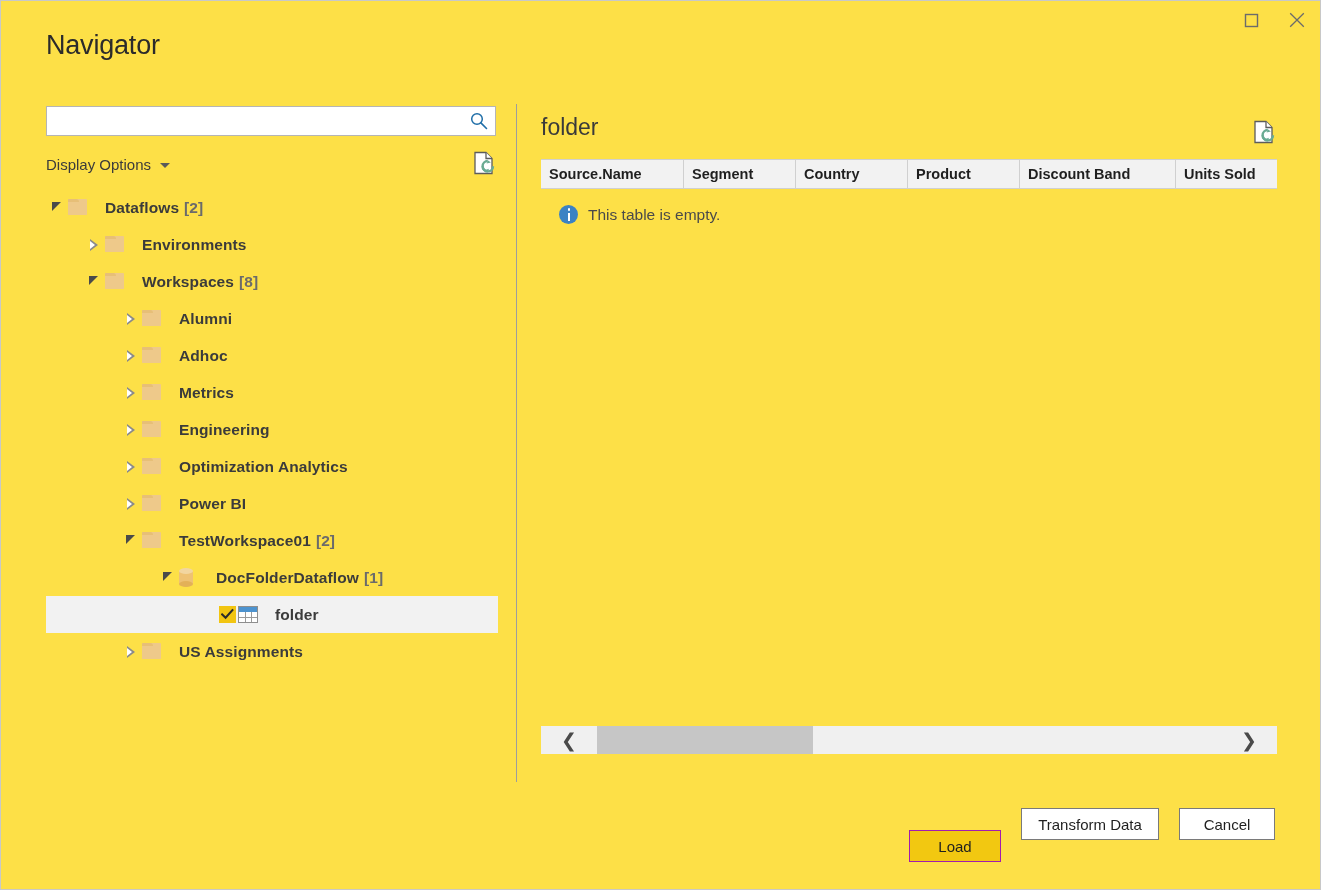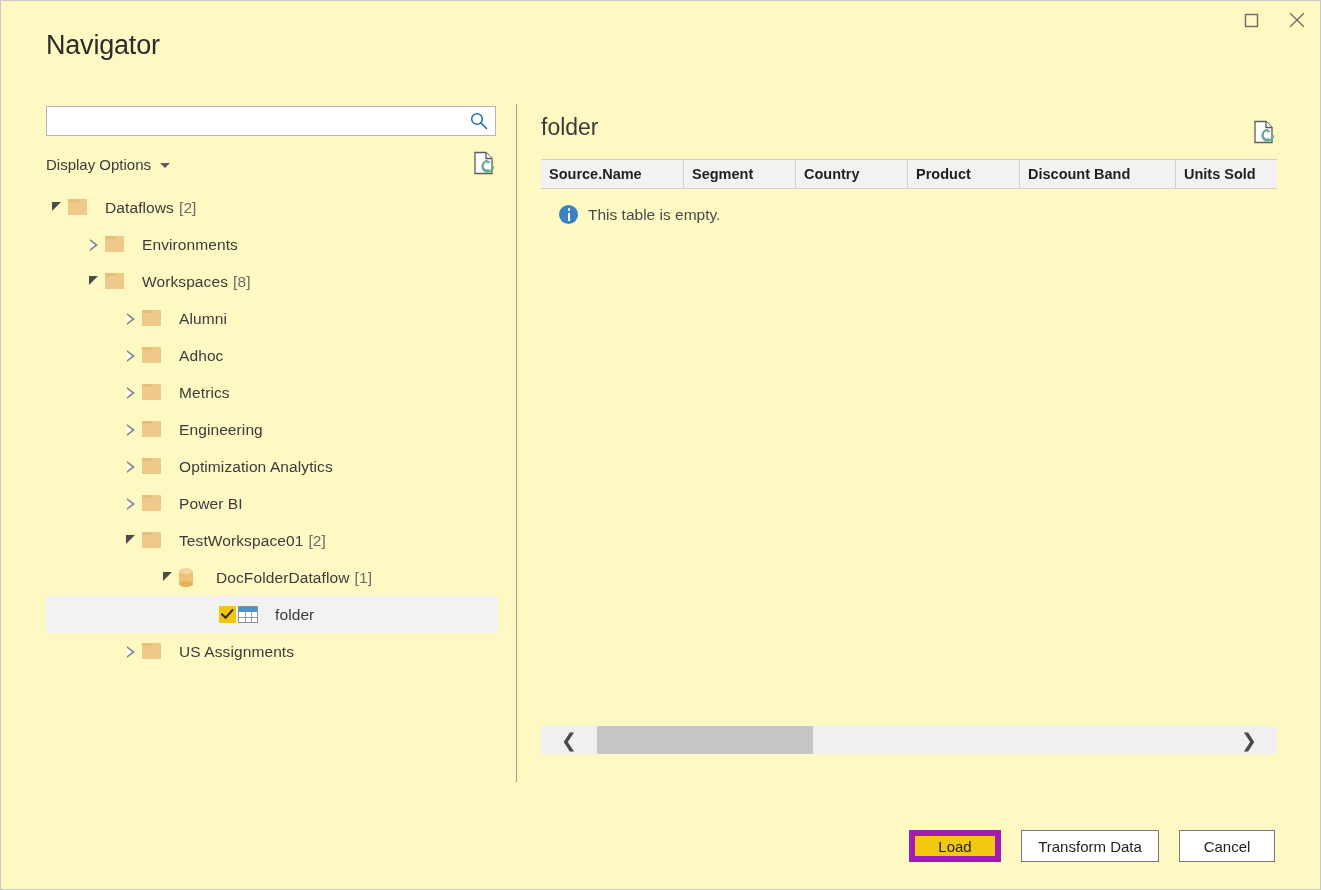--- a/index.html
+++ b/index.html
@@ -12,21 +12,21 @@
     width: 1321px; height: 890px;
     font-family: "Liberation Sans", sans-serif;
     color: #333333;
     overflow: hidden;
   }
 
   .dialog {
     position: relative;
     width: 1321px;
     height: 890px;
-    background: #fef9c3;
+    background: #fde047;
     border: 1px solid #c8c8c8;
     overflow: hidden;
   }
 
   
   .titlebar {
     position: absolute;
     top: 0; left: 0; right: 0;
     height: 38px;
   }
@@ -120,20 +120,21 @@
     right: 1px;
     top: -2px;
     width: 22px; height: 24px;
     cursor: default;
   }
 
   
   .tree {
     margin-top: 12px;
     width: 452px;
+    font-weight: bold;
   }
   .tree-row {
     display: flex;
     align-items: center;
     height: 37px;
     cursor: default;
     white-space: nowrap;
   }
   .tree-row.selected { background: #f2f2f2; }
   .tw-expander {
@@ -416,21 +417,22 @@
     font-size: 15px;
     color: #1f1f1f;
     background: #ffffff;
     border: 1px solid #7a7a7a;
     cursor: default;
     padding: 0 14px;
     line-height: 1;
   }
   .btn.primary {
     background: #f2c811;
-    border: 6px solid #a21caf;
+    border: 1px solid #a21caf;
+    margin-top: 22px;
   }
   .btn.load { width: 92px; }
   .btn.transform { width: 138px; }
   .btn.cancel { width: 96px; }
 </style>
 </head>
 <body>
 
 <div class="dialog">
 

